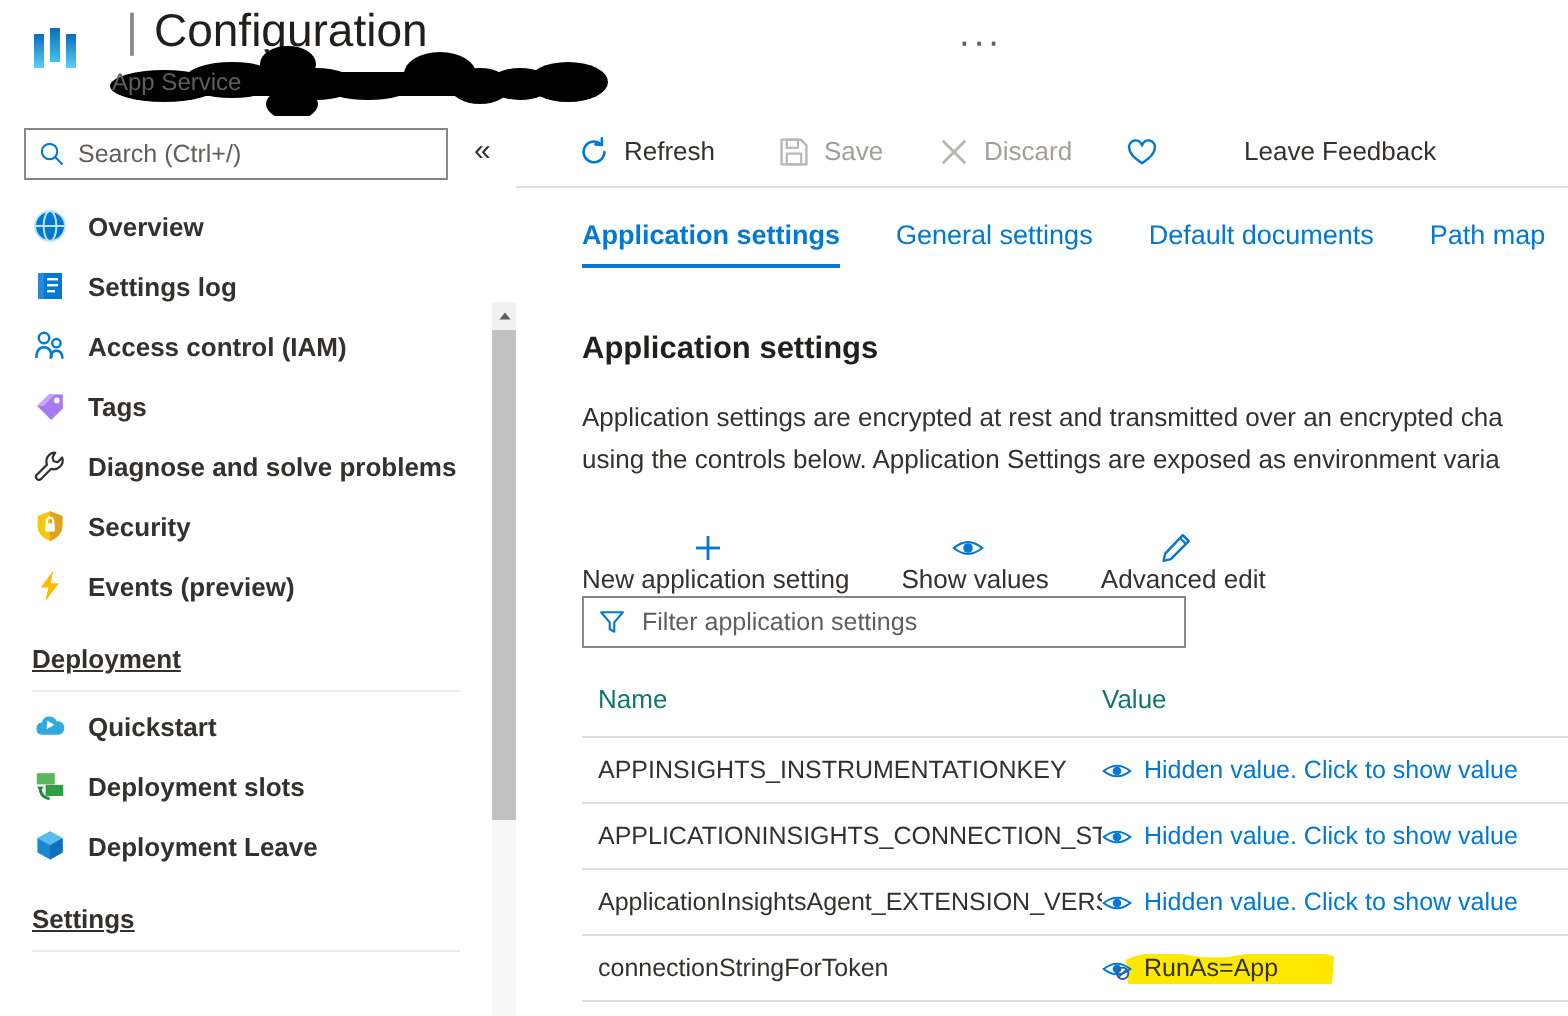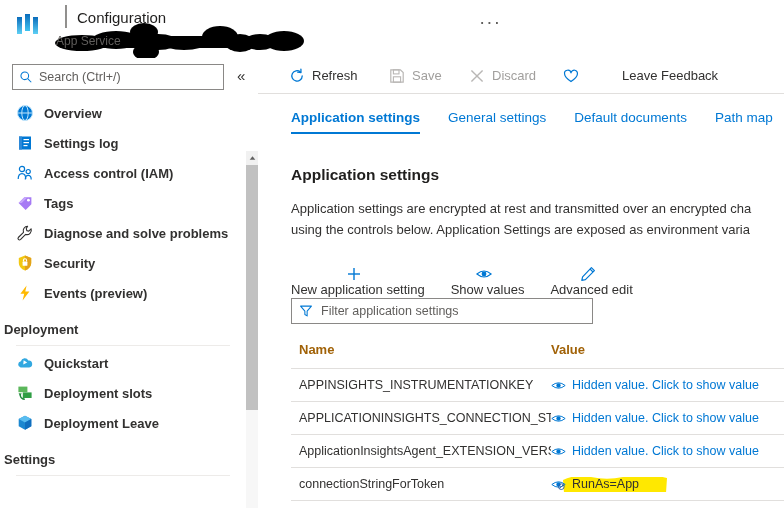--- a/index.html
+++ b/index.html
@@ -29,21 +29,21 @@
     position: absolute; left: 54px; top: 2px;
     display: flex; align-items: baseline; white-space: nowrap;
   }
   .hdr-resource {
     position: relative;
     font-size: 23px; color: #201f1e; letter-spacing: -0.1px;
   }
   
   .redact { position: absolute; left: 0; top: 0; width: 286px; height: 36px; pointer-events: none; }
   .hdr-sep { font-size: 23px; color: #8a8886; padding: 0 8px 0 9px; font-weight: 300; }
-  .hdr-page { font-size: 15px; color: #201f1e; }
+  .hdr-page { font-size: 23px; color: #201f1e; }
   .hdr-dots {
     position: absolute; left: 479px; top: 12px;
     font-size: 19px; color: #605e5c; letter-spacing: 1px; line-height: 1;
     cursor: pointer; user-select: none;
   }
   .hdr-sub {
     position: absolute; left: 56px; top: 34px;
     font-size: 12px; color: #605e5c;
   }
 
@@ -65,21 +65,21 @@
   }
 
   .nav-list { position: absolute; left: 0; top: 40px; width: 246px; }
   .nav-item {
     position: relative; height: 30px; display: flex; align-items: center;
     padding-left: 16px; cursor: pointer; font-weight: bold;
   }
   .nav-ic { width: 18px; height: 18px; flex: 0 0 18px; margin-right: 10px; display:block; }
   .nav-lbl { font-size: 13px; color: #323130; white-space: nowrap; }
 
-  .nav-group { padding: 14px 0 3px 4px; }
+  .nav-group { padding: 14px 0 3px 16px; text-decoration: underline; }
   .nav-group-lbl { font-size: 13px; font-weight: bold; color: #323130; }
   .nav-group-rule { margin: 5px 16px 2px 16px; height: 1px; background: #edebe9; }
 
   
   .nav-sb { position: absolute; left: 246px; top: 93px; width: 12px; height: 415px; background: #f7f7f7; }
   .nav-sb-up {
     position: absolute; left: 246px; top: 93px; width: 12px; height: 14px;
     background: #f1f1f1; display: flex; align-items: center; justify-content: center; cursor: pointer;
   }
   .nav-sb-thumb { position: absolute; left: 246px; top: 107px; width: 12px; height: 245px; background: #c1c1c1; cursor: pointer; }
@@ -115,21 +115,21 @@
   .filter {
     position: absolute; left: 33px; top: 204px; width: 302px; height: 26px;
     border: 1px solid #8a8886; background: #fff; display: flex; align-items: center; padding: 0 7px; cursor: text;
   }
   .filter .fi { width: 14px; height: 14px; margin-right: 8px; flex: 0 0 14px; }
   .filter-ph { font-size: 12.5px; color: #605e5c; }
 
   
   .tbl { position: absolute; left: 33px; top: 248px; width: 600px; }
   .tbl-head { display: flex; height: 26px; align-items: flex-start; }
-  .th { font-size: 13px; font-weight: bold; color: #a16207; }
+  .th { font-size: 13px; font-weight: normal; color: #0f766e; }
   .th.c1 { width: 260px; padding-left: 8px; }
   .th.c2 { width: 300px; }
   .tbl-rule { height: 1px; background: #e1dfdd; width: 533px; }
   .tr { display: flex; align-items: center; height: 32px; }
   .td { font-size: 12.5px; color: #323130; overflow: hidden; white-space: nowrap; }
   .td.c1 { width: 260px; padding-left: 8px; }
   .td.c2 { width: 300px; display: flex; align-items: center; position: relative; }
   .td.c2 .eye { width: 15px; height: 15px; margin-right: 6px; flex: 0 0 15px; position: relative; z-index: 2; }
   .link { color: #0078d4; cursor: pointer; white-space: nowrap; position: relative; z-index: 2; }
   .plain { color: #323130; white-space: nowrap; position: relative; z-index: 2; }

